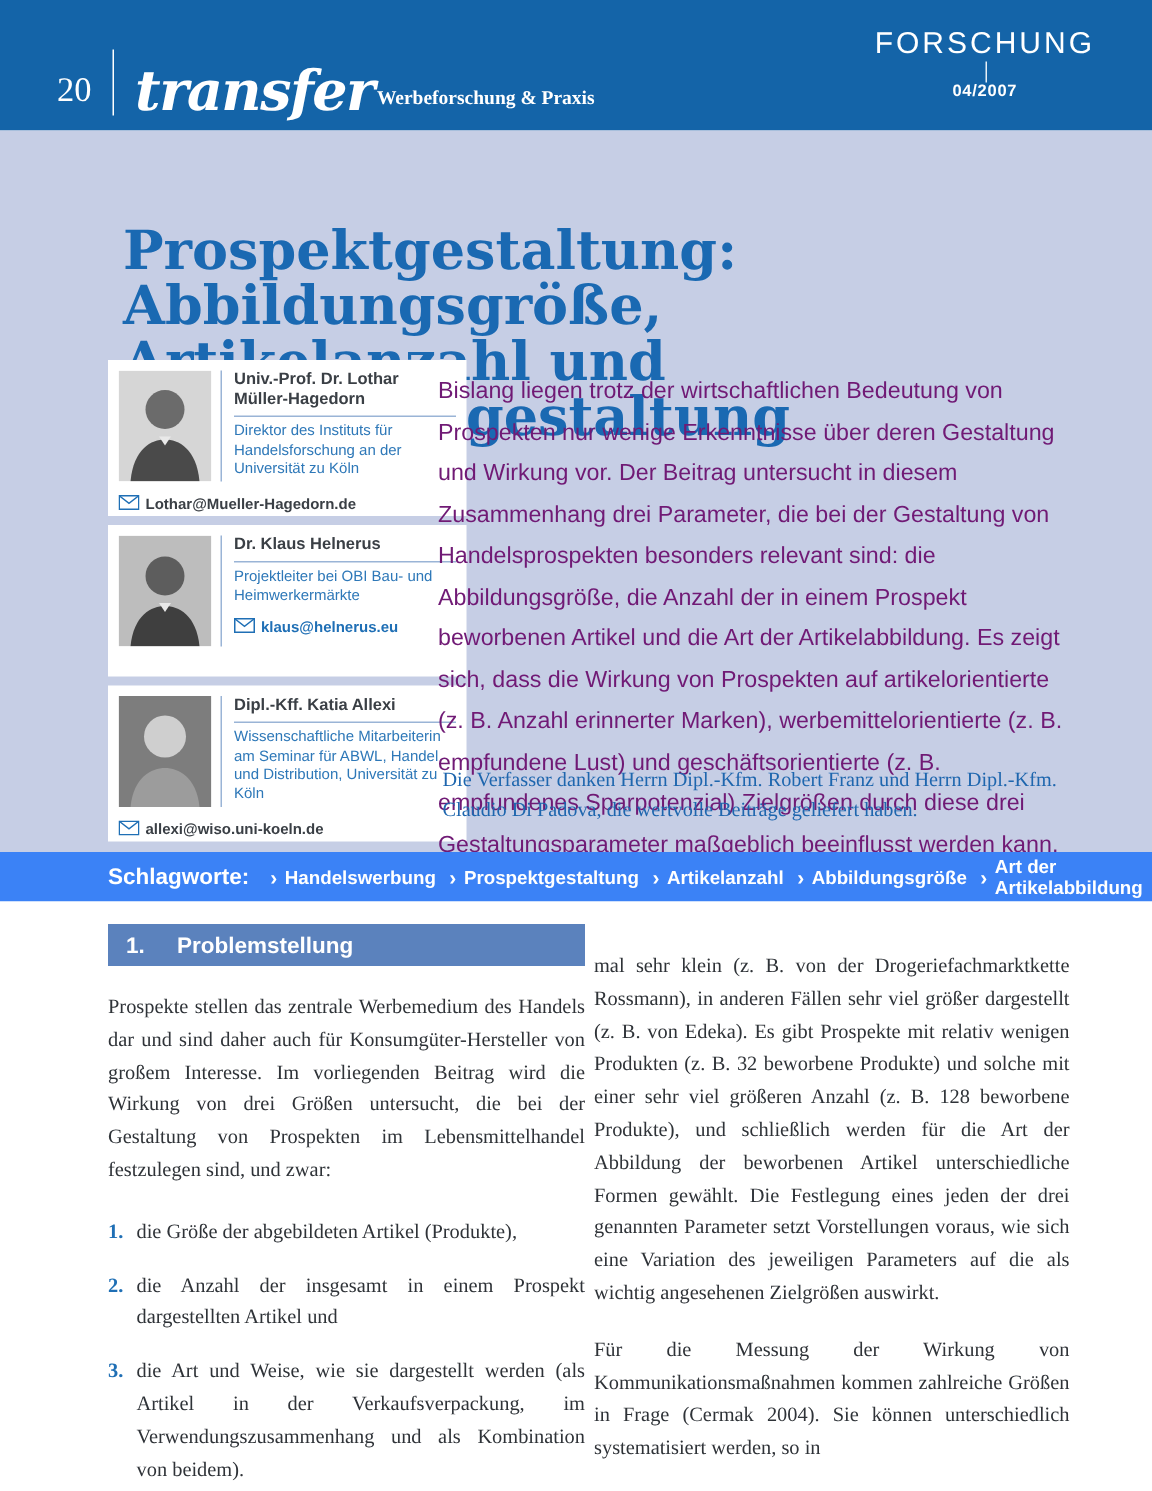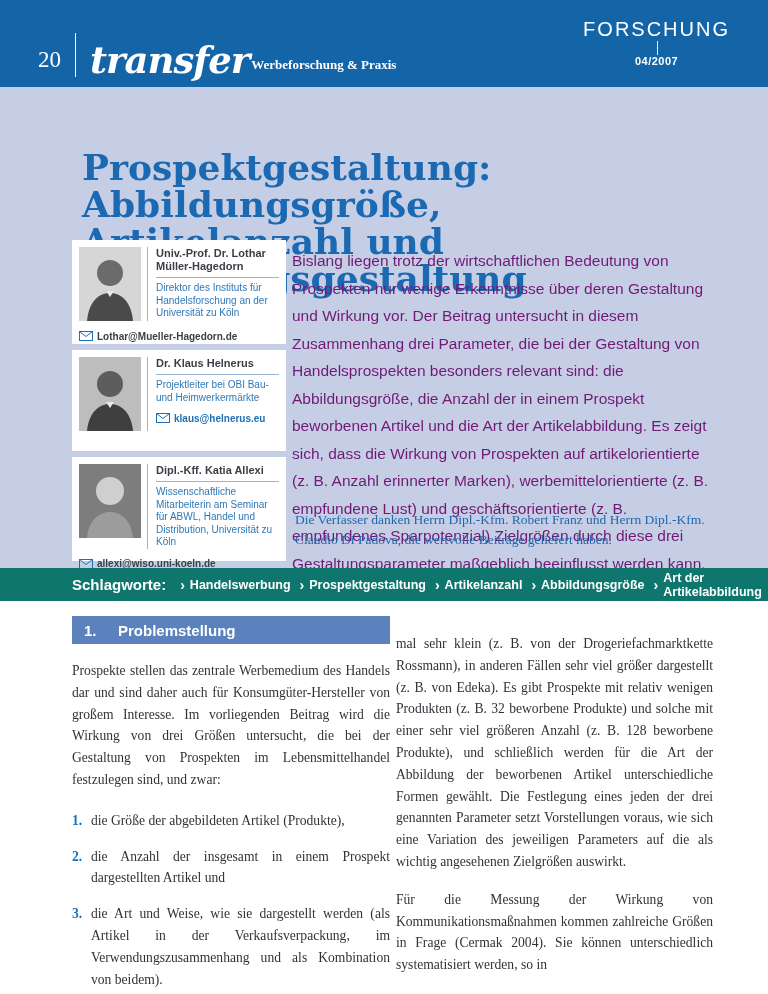--- a/index.html
+++ b/index.html
@@ -25,21 +25,21 @@
   .section-label { font-size:20px; letter-spacing:2px; font-weight:normal; }
   .issue-divider { width:1px; height:14px; background:#ffffff; margin:0 8px 0 10px; opacity:.9; }
   .issue { font-size:11px; font-weight:bold; letter-spacing:.5px; }
 
   
   .hero { position:absolute; left:0; top:87px; width:768px; height:481px; background:#c6cee5; }
   .title { position:absolute; left:72px; top:62px; width:640px;
     font-family:"DejaVu Serif", serif; font-weight:bold;
     color:#1a69b2; font-size:36px; line-height:37px; letter-spacing:0;margin-left:10px; }
 
-  .authors { position:absolute; left:72px; top:153px; width:214px; }
+  .authors { position:absolute; left:72px; top:153px; width:239px; }
   .author-box { background:#ffffff; margin-bottom:6px; position:relative; padding:7px; }
   .author-box.h1 { height:104px; } .author-box.h2 { height:101px; } .author-box.h3 { height:104px; }
   .author-row { display:flex; }
   .photo { width:62px; height:74px; flex:0 0 62px; overflow:hidden; }
   .photo svg { display:block; }
   .author-text { flex:1; padding-left:8px; border-left:1px solid #9ab4d6; margin-left:6px; }
   .author-name { font-size:11px; font-weight:bold; color:#3a3f45; line-height:13px;
     border-bottom:1px solid #9ab4d6; padding-bottom:4px; margin-bottom:4px; }
   .author-role { font-size:10px; color:#2e78b8; line-height:12.5px; }
   .email-row { display:flex; align-items:center; margin-top:6px; }
@@ -48,21 +48,21 @@
   .email.blue { color:#1f6fb5; }
   .email-in-col { margin-top:5px; }
 
   .abstract { position:absolute; left:292px; top:160px; width:421px;
     color:#701a75; font-size:15.5px; line-height:27.5px; text-align:left; }
   .acknowledgment { position:absolute; left:295px; top:423px; width:418px;
     font-family:"Liberation Serif", serif; color:#1e66ae; font-size:13.5px; line-height:20px; }
 
   
   .kwbar { position:absolute; left:0; top:568px; width:768px; height:33px;
-    background:#0f766e; color:#ffffff; display:flex; align-items:center; padding-left:72px; }
+    background:#3b82f6; color:#ffffff; display:flex; align-items:center; padding-left:72px; }
   .kw-label { font-size:15px; font-weight:bold; margin-right:14px; }
   .kw { display:flex; align-items:center; margin-right:9px; font-size:12.5px; font-weight:bold; }
   .kw .arrow { margin-right:5px; font-size:14px; font-weight:bold; }
 
   
   .bodyarea { position:absolute; left:0; top:601px; width:768px; height:393px; background:#ffffff; }
   .col-left  { position:absolute; left:72px;  top:15px; width:318px; }
   .col-right { position:absolute; left:396px; top:16px; width:317px; }
   .section-heading { background:#5b82bd; color:#ffffff; height:28px; display:flex;
     align-items:center; font-size:15px; font-weight:bold; padding-left:12px; margin-bottom:15px; }

